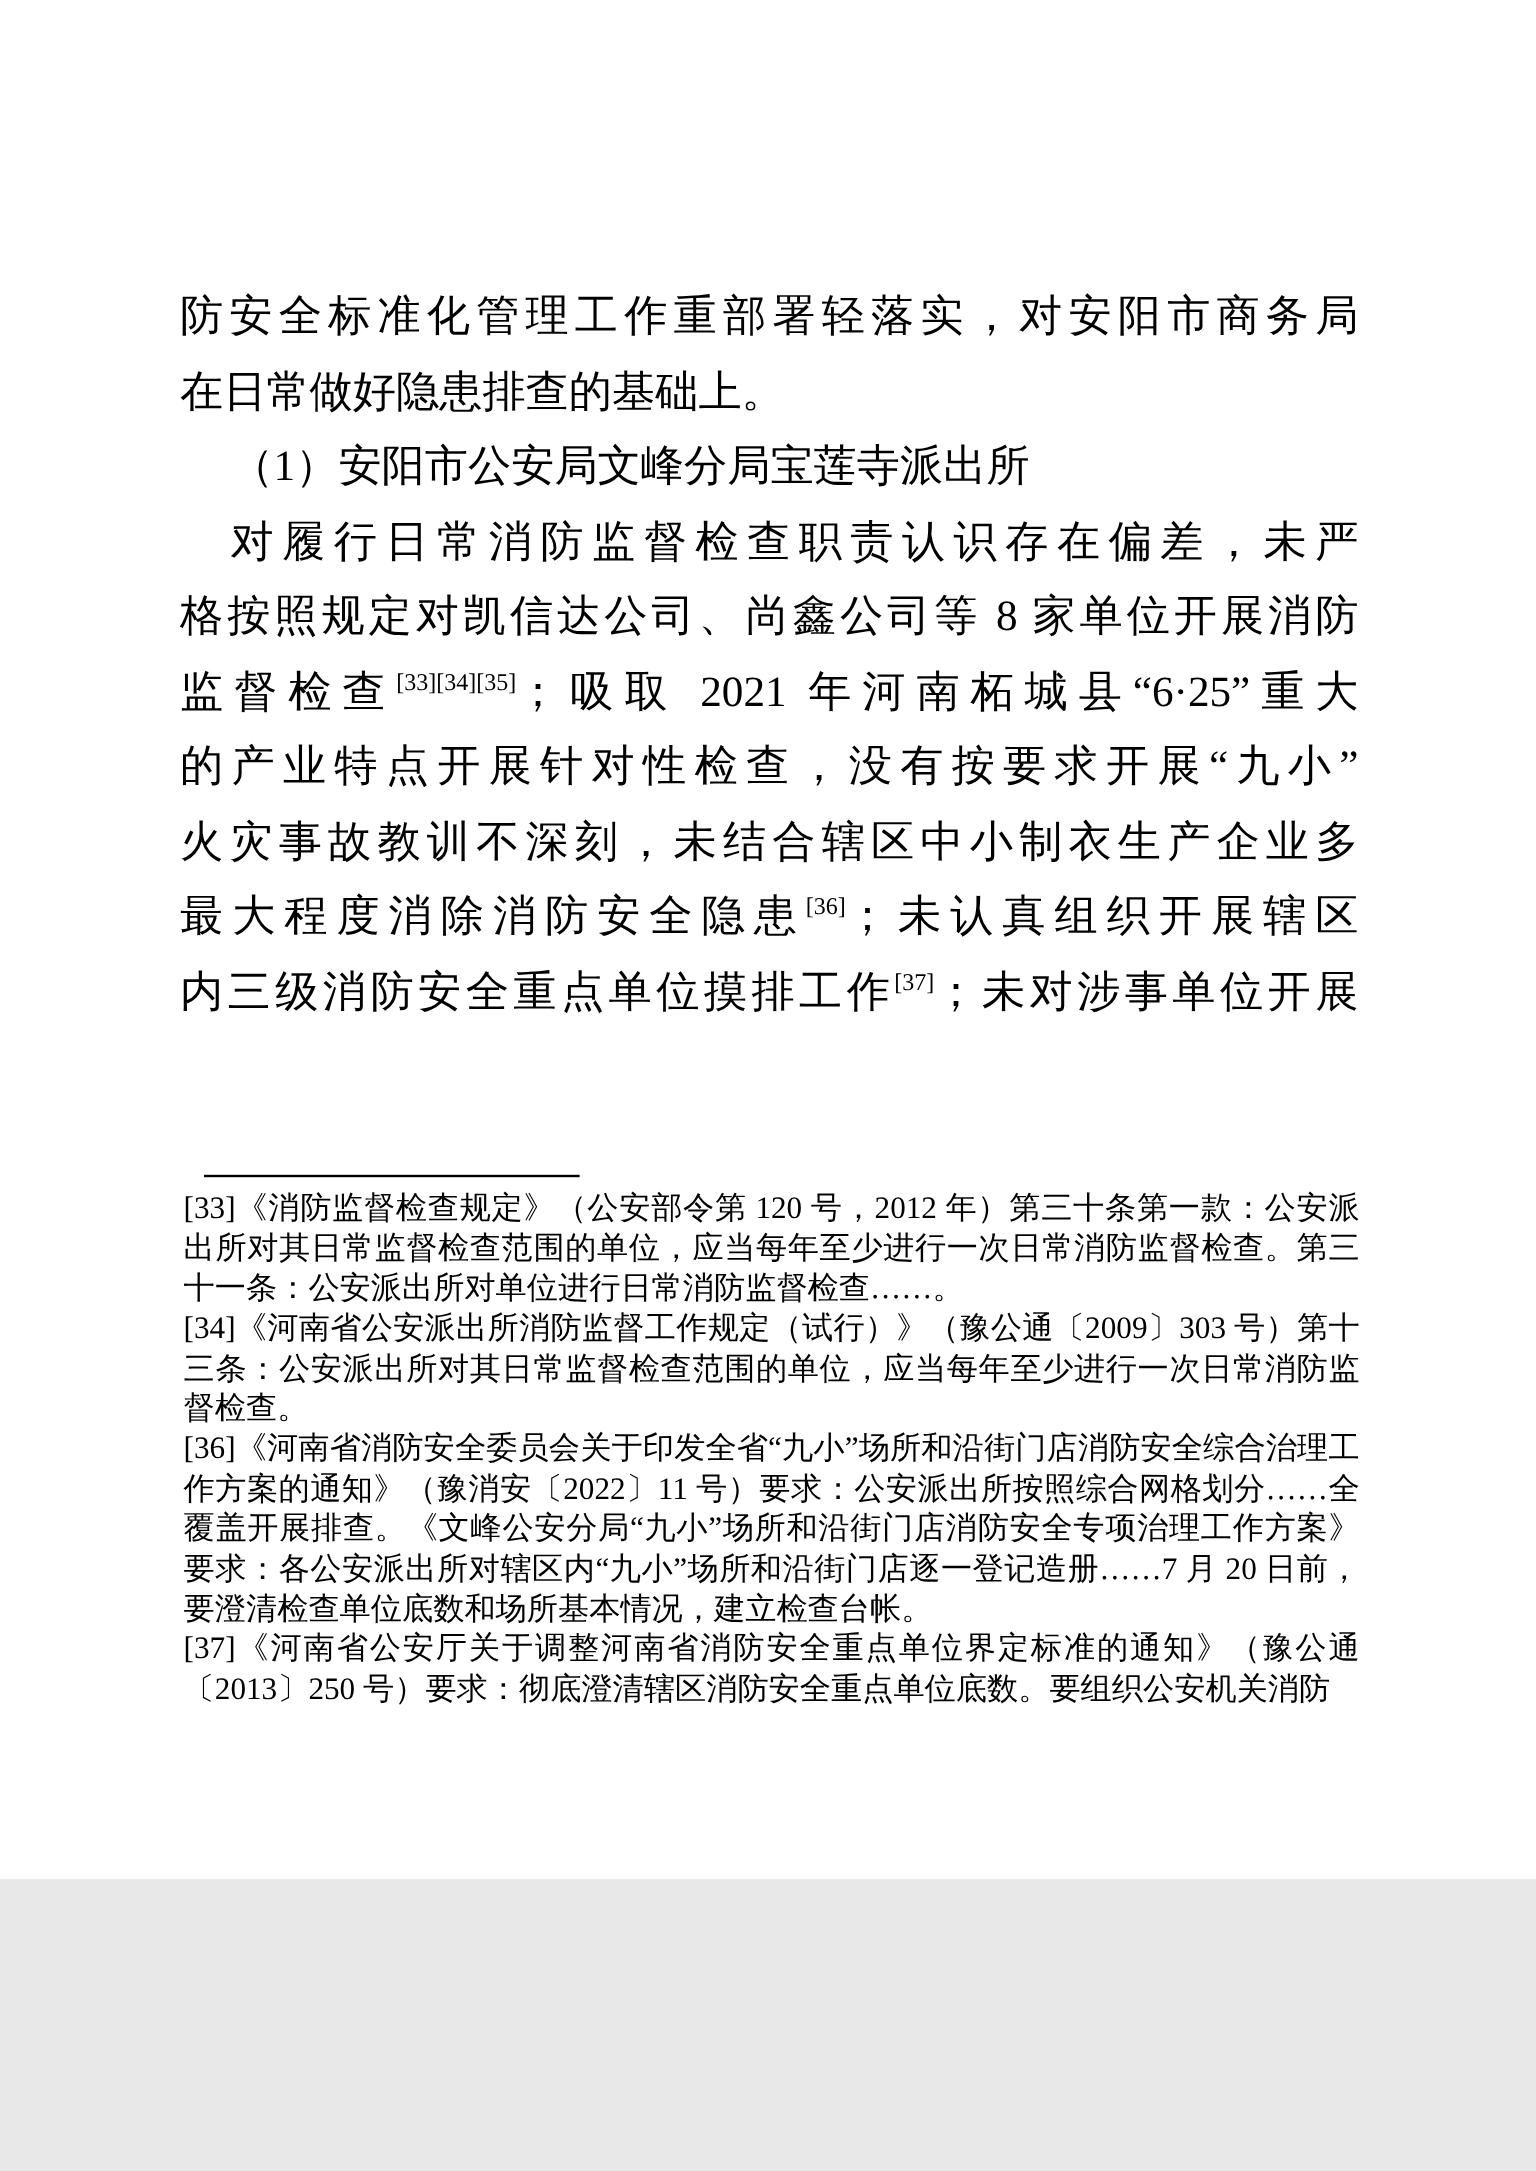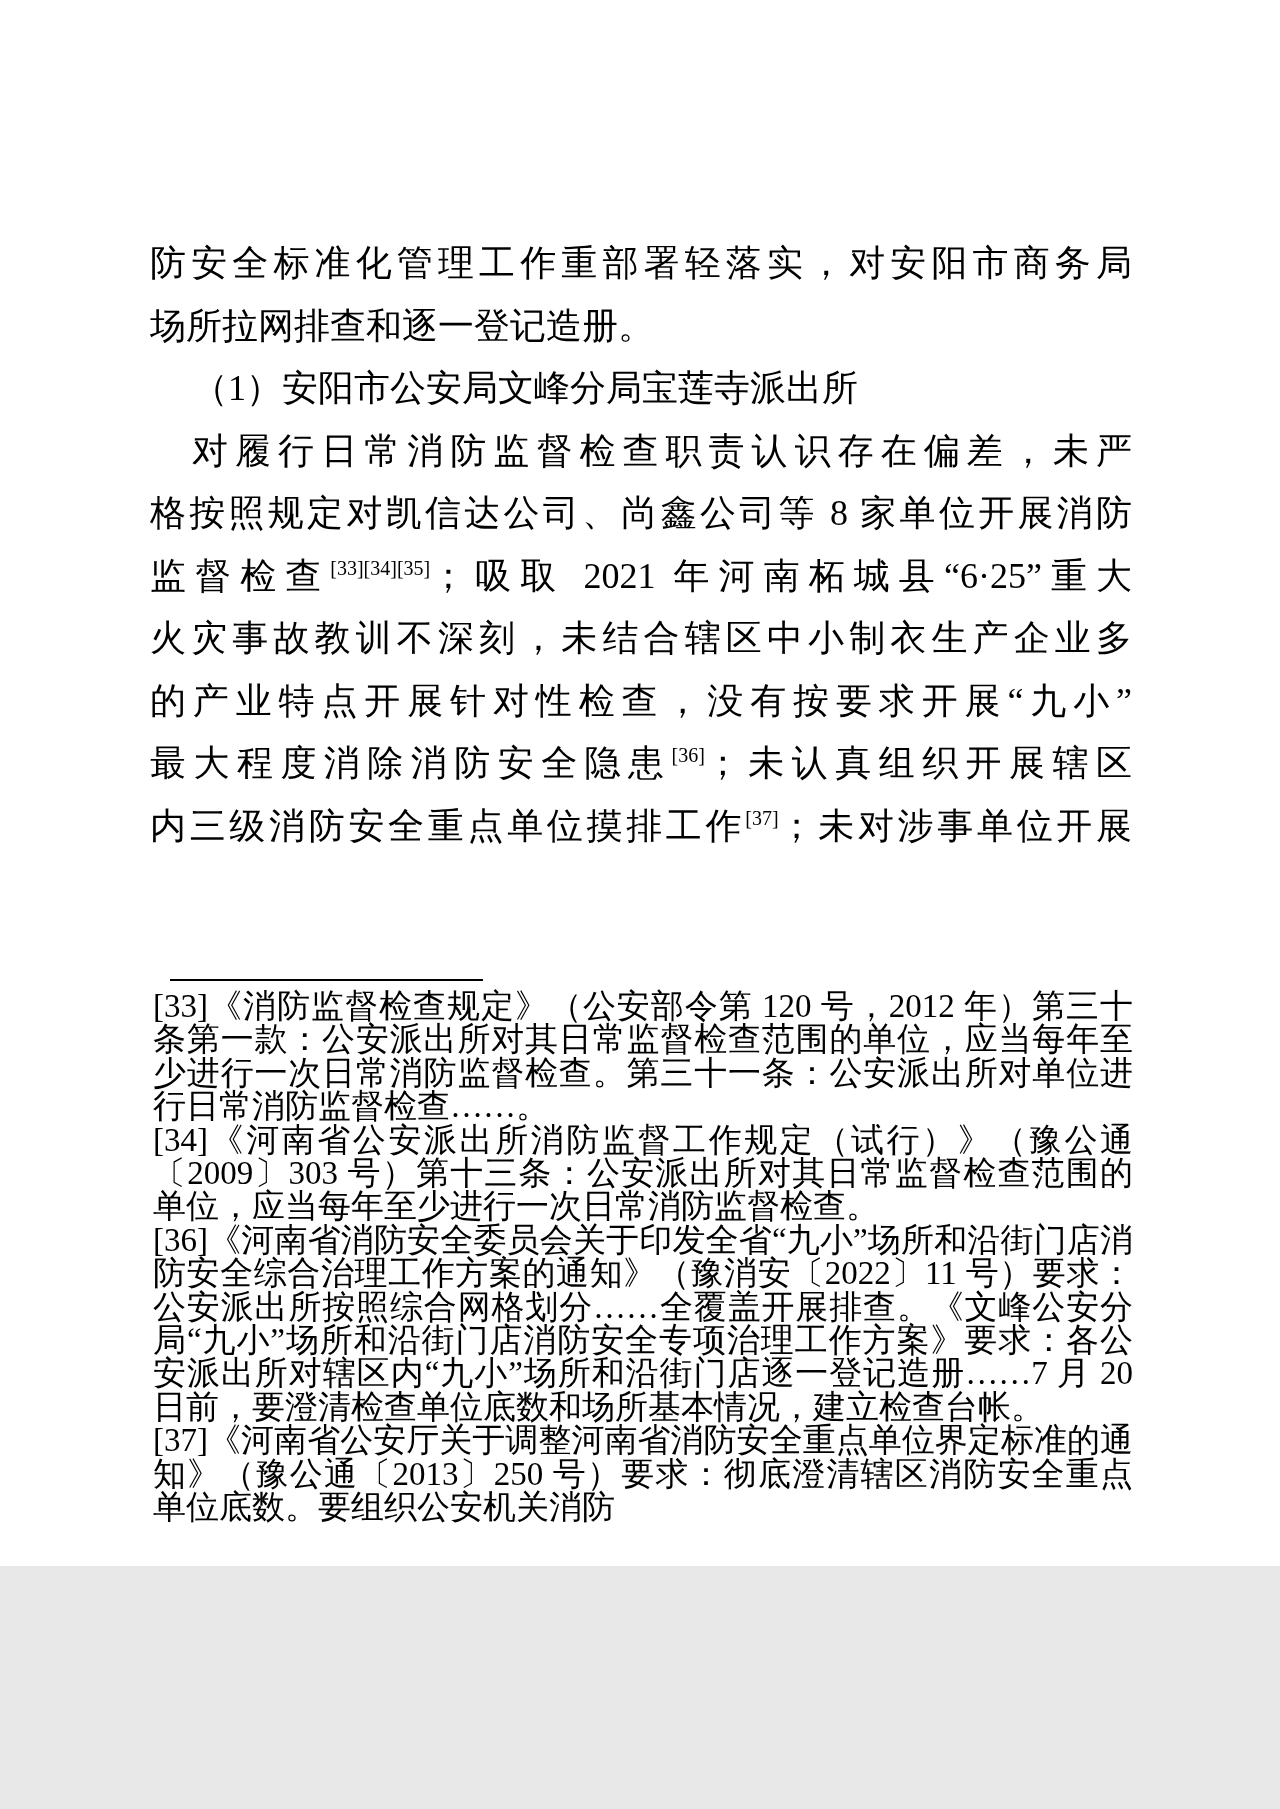--- a/index.html
+++ b/index.html
@@ -42,47 +42,47 @@
     top: 979px;
     width: 313px;
     height: 2px;
     background: #000000;
   }
   .footnotes {
     position: absolute;
     left: 153px;
     top: 990px;
     width: 980px;
-    font-size: 33px;
+    font-size: 26px;
     line-height: 33.4px;
     text-align: justify;
   }
   .fn { margin: 0; }
   .page-num {
     position: absolute;
     left: 655px;
     top: 1624px;
     font-size: 27px;
     letter-spacing: 1px;
   }
 </style>
 </head>
 <body>
 
 <div class="page">
 
   <div class="body-text">
     <div class="bl j"><span>防安全标准化管理工作重部署轻落实，对安阳市商务局</span></div>
-    <div class="bl"><span>场所拉网排查和逐一登记造册。</span></div>
+    <div class="bl"><span>在日常做好隐患排查的基础上。</span></div>
     <div class="bl ind"><span>（1）安阳市公安局文峰分局宝莲寺派出所</span></div>
     <div class="bl ind j"><span>对履行日常消防监督检查职责认识存在偏差，未严</span></div>
     <div class="bl j"><span>格按照规定对凯信达公司、尚鑫公司等 8 家单位开展消防</span></div>
     <div class="bl j"><span>监督检查</span><sup class="ref">[33][34][35]</sup><span>；吸取 2021 年河南柘城县“6·25”重大</span></div>
+    <div class="bl j"><span>的产业特点开展针对性检查，没有按要求开展“九小”</span></div>
     <div class="bl j"><span>火灾事故教训不深刻，未结合辖区中小制衣生产企业多</span></div>
-    <div class="bl j"><span>的产业特点开展针对性检查，没有按要求开展“九小”</span></div>
     <div class="bl j"><span>最大程度消除消防安全隐患</span><sup class="ref">[36]</sup><span>；未认真组织开展辖区</span></div>
     <div class="bl j"><span>内三级消防安全重点单位摸排工作</span><sup class="ref">[37]</sup><span>；未对涉事单位开展</span></div>
   </div>
 
   <div class="fn-sep"></div>
 
   <div class="footnotes">
     <p class="fn"><span>[33]</span><span>《消防监督检查规定》（公安部令第 120 号，2012 年）第三十条第一款：公安派出所对其日常监督检查范围的单位，应当每年至少进行一次日常消防监督检查。第三十一条：公安派出所对单位进行日常消防监督检查……。</span></p>
     <p class="fn"><span>[34]</span><span>《河南省公安派出所消防监督工作规定（试行）》（豫公通〔2009〕303 号）第十三条：公安派出所对其日常监督检查范围的单位，应当每年至少进行一次日常消防监督检查。</span></p>
     <p class="fn"><span>[36]</span><span>《河南省消防安全委员会关于印发全省“九小”场所和沿街门店消防安全综合治理工作方案的通知》（豫消安〔2022〕11 号）要求：公安派出所按照综合网格划分……全覆盖开展排查。《文峰公安分局“九小”场所和沿街门店消防安全专项治理工作方案》要求：各公安派出所对辖区内“九小”场所和沿街门店逐一登记造册……7 月 20 日前，要澄清检查单位底数和场所基本情况，建立检查台帐。</span></p>

